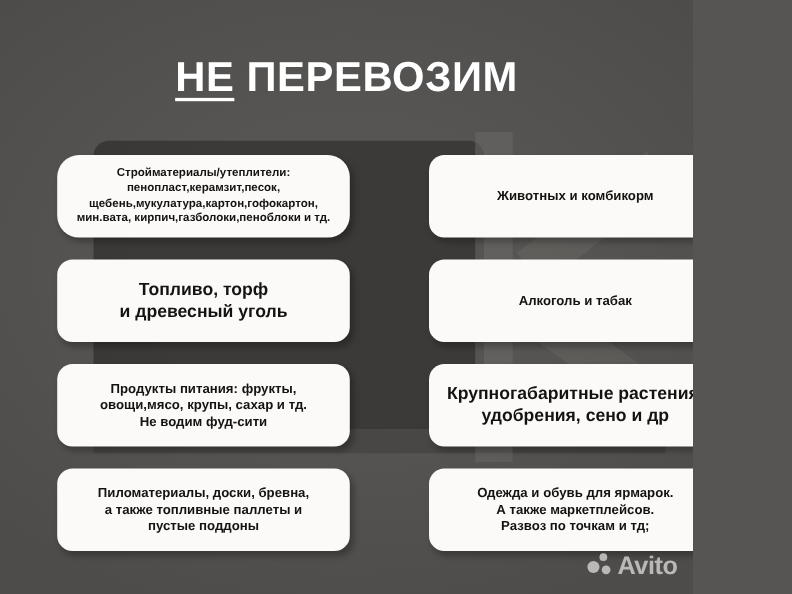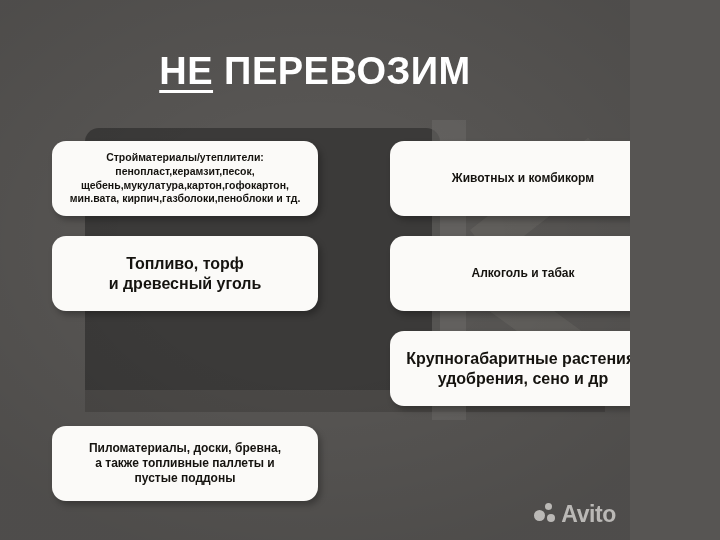--- a/index.html
+++ b/index.html
@@ -204,52 +204,62 @@
     <div class="bg-glyph-d"></div>
     <div class="bg-vign"></div>
   </div>
 
   <div class="title-wrap">
     <span class="title"><span class="u">НЕ</span><span> ПЕРЕВОЗИМ</span></span>
   </div>
 
   <div class="grid">
 
-    <div class="card sz-xs" style="grid-column:1;grid-row:1;">
+    <div class="card sz-xs" style="grid-column:1;grid-row:1;border-radius:20px;">
       <span class="card-text">Стройматериалы/утеплители:
 пенопласт,керамзит,песок,
 щебень,мукулатура,картон,гофокартон,
 мин.вата, кирпич,газболоки,пеноблоки и тд.</span>
     </div>
 
     <div class="card sz-lg" style="grid-column:2;grid-row:1;">
       <span class="card-text">Животных и комбикорм</span>
     </div>
 
     <div class="card sz-md" style="grid-column:1;grid-row:2;">
       <span class="card-text">Топливо, торф
 и древесный уголь</span>
     </div>
 
     <div class="card sz-lg" style="grid-column:2;grid-row:2;">
       <span class="card-text">Алкоголь и табак</span>
     </div>
 
+    <div class="card sz-sm" style="grid-column:1;grid-row:3;">
+      <span class="card-text">Продукты питания: фрукты,
+овощи,мясо, крупы, сахар и тд.
+Не водим фуд-сити</span>
+    </div>
 
     <div class="card sz-md" style="grid-column:2;grid-row:3;">
       <span class="card-text">Крупногабаритные растения,
 удобрения, сено и др</span>
     </div>
 
     <div class="card sz-sm" style="grid-column:1;grid-row:4;">
       <span class="card-text">Пиломатериалы, доски, бревна,
 а также топливные паллеты и
 пустые поддоны</span>
     </div>
 
+    <div class="card sz-sm" style="grid-column:2;grid-row:4;">
+      <span class="card-text">Одежда и обувь для ярмарок.
+А также маркетплейсов.
+Развоз по точкам и тд;</span>
+    </div>
 
   </div>
 
   <div class="avito">
     <span class="avito-mark">
       <i class="d1"></i>
         <i class="d2"></i>
         <i class="d3"></i>
     </span>
     <span class="avito-word">Avito</span>

